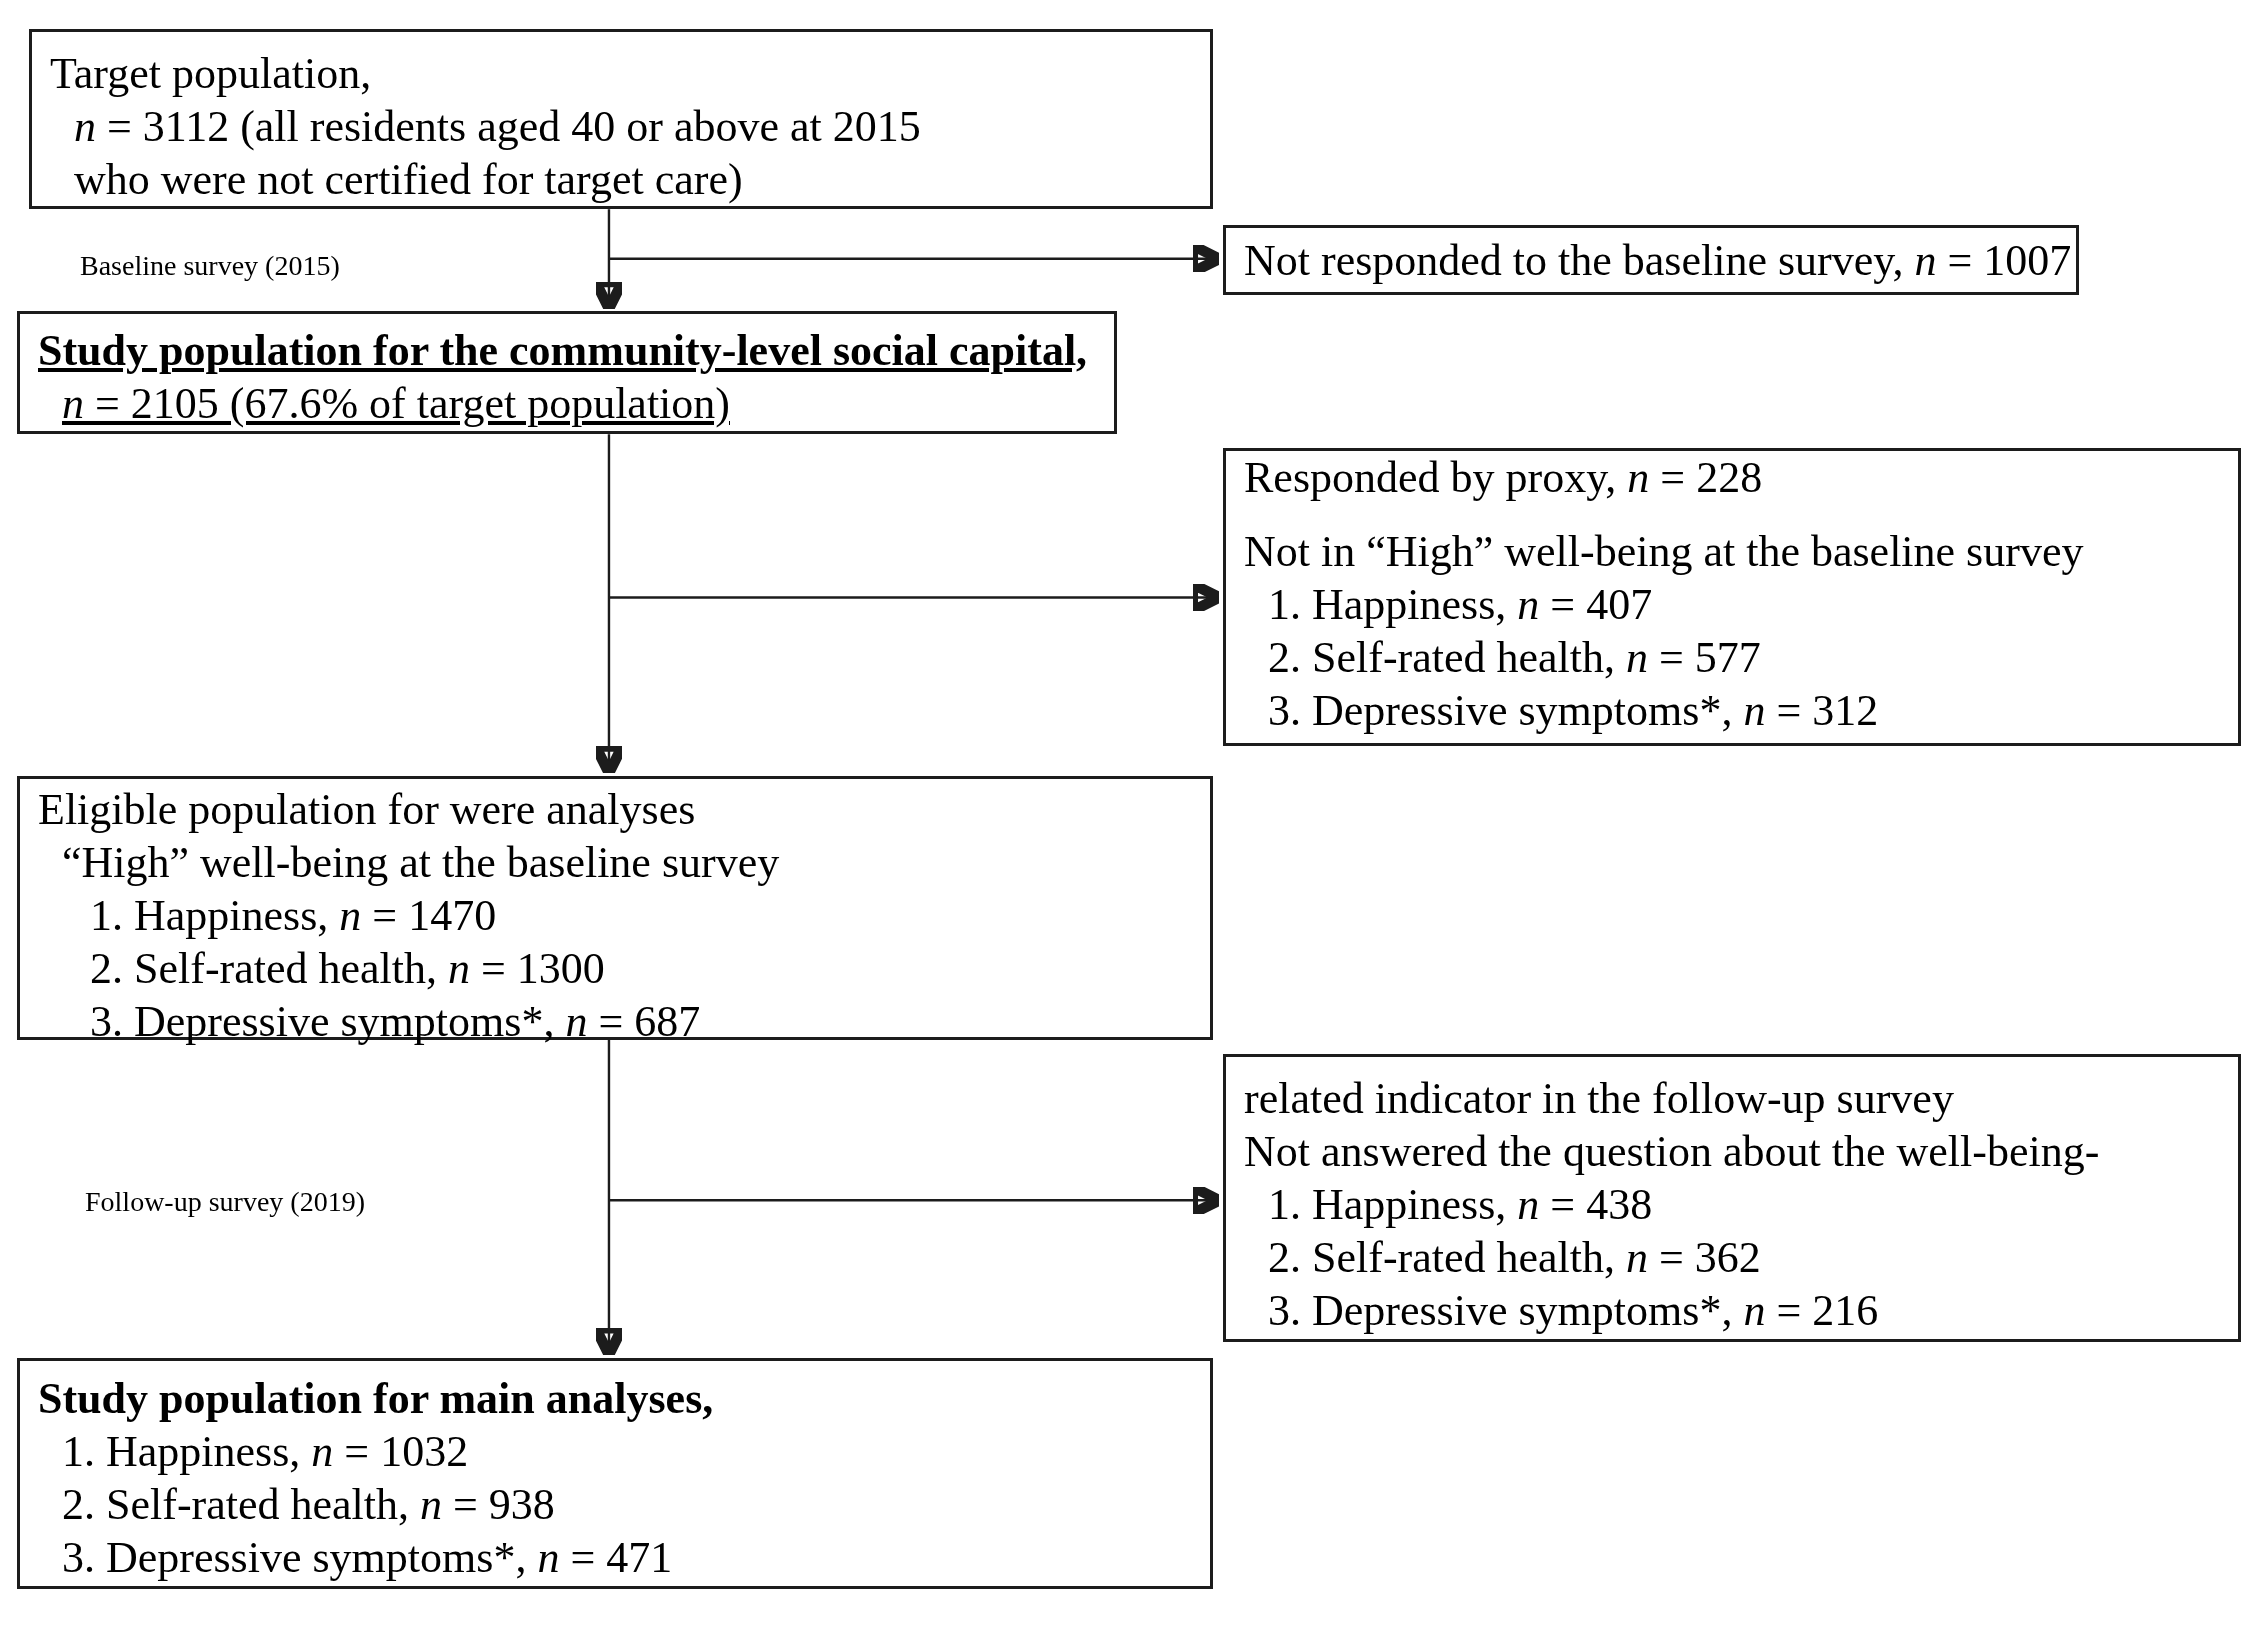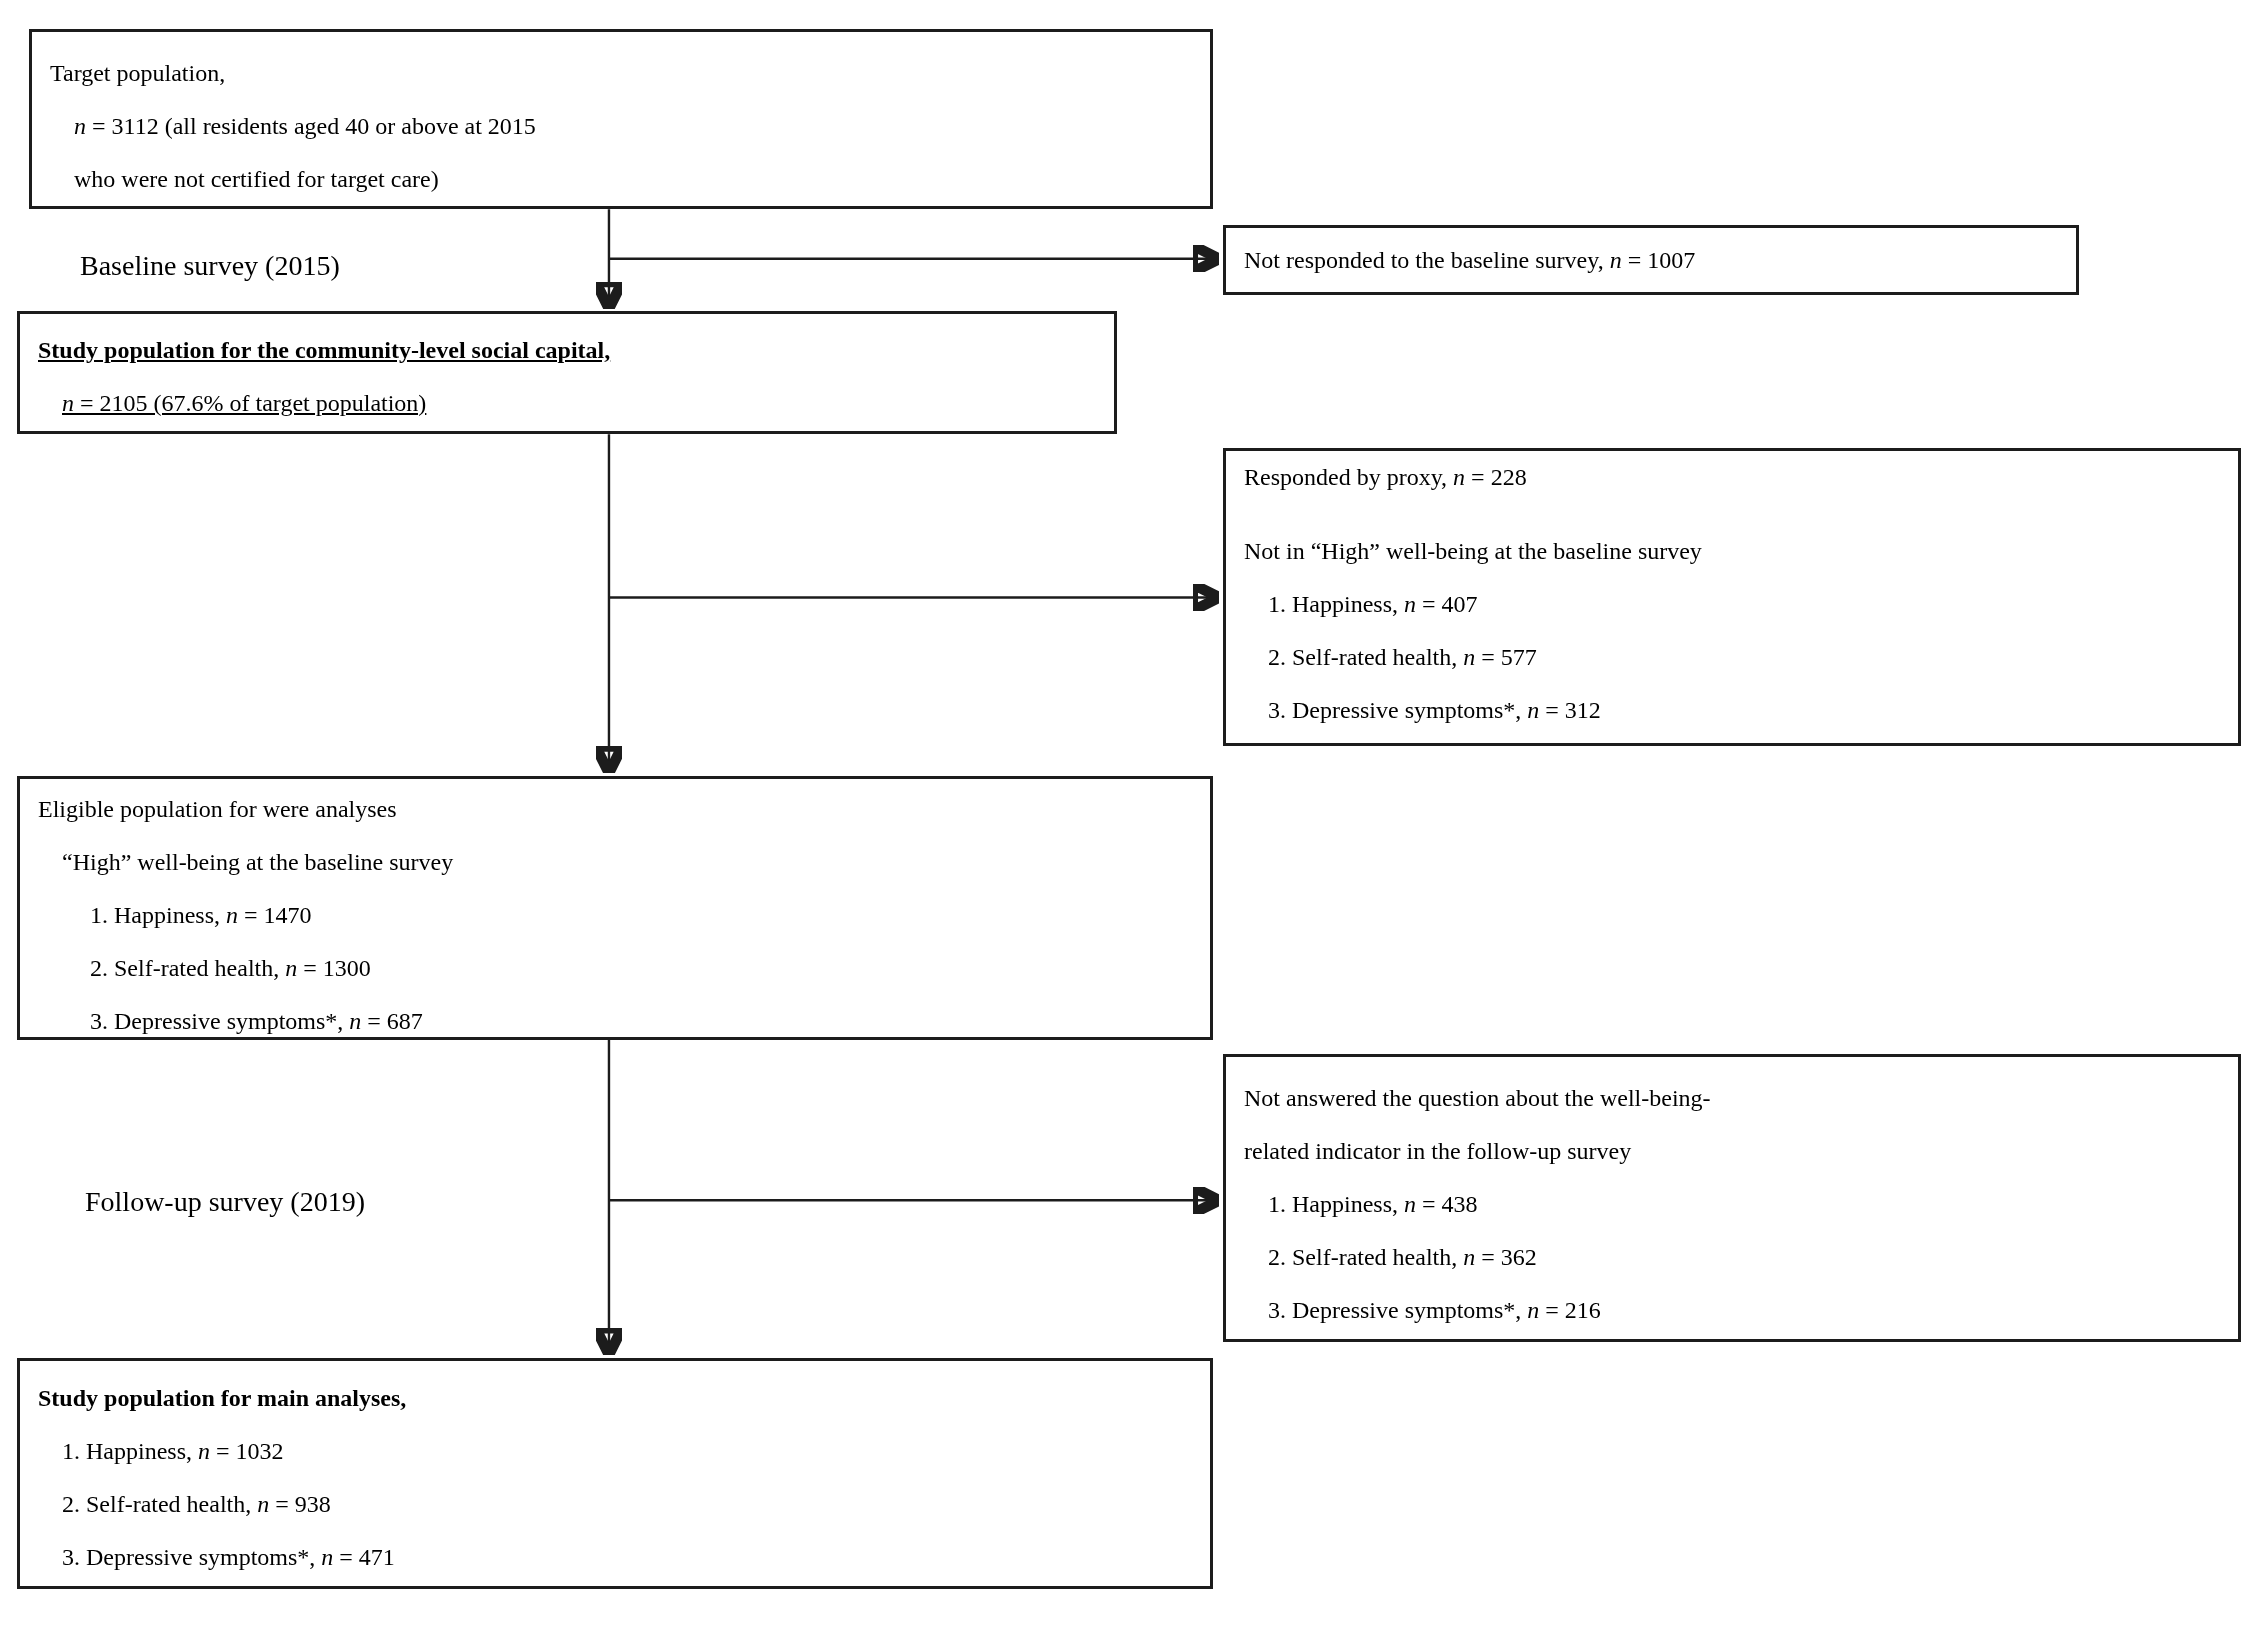--- a/index.html
+++ b/index.html
@@ -7,21 +7,21 @@
   body{
     width:2261px;height:1629px;background:var(--bg);
     font-family:"Liberation Serif","DejaVu Serif",serif;
     color:#000;
   }
   .canvas{position:relative;width:2261px;height:1629px;background:var(--bg);overflow:hidden;}
   svg.arrows{position:absolute;left:0;top:0;color:var(--ink);}
   svg.arrows path{stroke:currentColor;stroke-width:4;fill:none;}
   .box{
     position:absolute;border:3px solid var(--ink);background:var(--bg);
-    box-sizing:border-box;font-size:24px;line-height:53px;
+    box-sizing:border-box;font-size:44px;line-height:53px;
     padding:9.7px 6px 6px 18px;
   }
   .box.vcenter{display:flex;flex-direction:column;justify-content:center;padding-top:0;padding-bottom:0;}
   .line{white-space:nowrap;}
   .it{font-style:italic;}
   .bd{font-weight:bold;}
   .ind1{padding-left:24px;}
   .ind2{padding-left:52px;}
   .gapafter{margin-bottom:20.6px;}
   .flowlabel{position:absolute;font-size:28px;line-height:45px;white-space:nowrap;}
@@ -84,22 +84,22 @@
       <div class="line"><span>Eligible population for were analyses</span></div>
       <div class="line ind1"><span>“High” well-being at the baseline survey</span></div>
       <div class="line ind2"><span>1. Happiness, </span><span class="it">n</span><span> = 1470</span></div>
       <div class="line ind2"><span>2. Self-rated health, </span><span class="it">n</span><span> = 1300</span></div>
       <div class="line ind2"><span>3. Depressive symptoms*, </span><span class="it">n</span><span> = 687</span></div>
     </div>
 
   <div id="label-followup" class="flowlabel">Follow-up survey (2019)</div>
 
   <div id="box-notanswered" class="box">
+      <div class="line"><span>related indicator in the follow-up survey</span></div>
       <div class="line"><span>Not answered the question about the well-being-</span></div>
-      <div class="line"><span>related indicator in the follow-up survey</span></div>
       <div class="line ind1"><span>1. Happiness, </span><span class="it">n</span><span> = 438</span></div>
       <div class="line ind1"><span>2. Self-rated health, </span><span class="it">n</span><span> = 362</span></div>
       <div class="line ind1"><span>3. Depressive symptoms*, </span><span class="it">n</span><span> = 216</span></div>
     </div>
 
   <div id="box-final" class="box">
       <div class="line"><span class="bd">Study population for main analyses,</span></div>
       <div class="line ind1"><span>1. Happiness, </span><span class="it">n</span><span> = 1032</span></div>
       <div class="line ind1"><span>2. Self-rated health, </span><span class="it">n</span><span> = 938</span></div>
       <div class="line ind1"><span>3. Depressive symptoms*, </span><span class="it">n</span><span> = 471</span></div>

